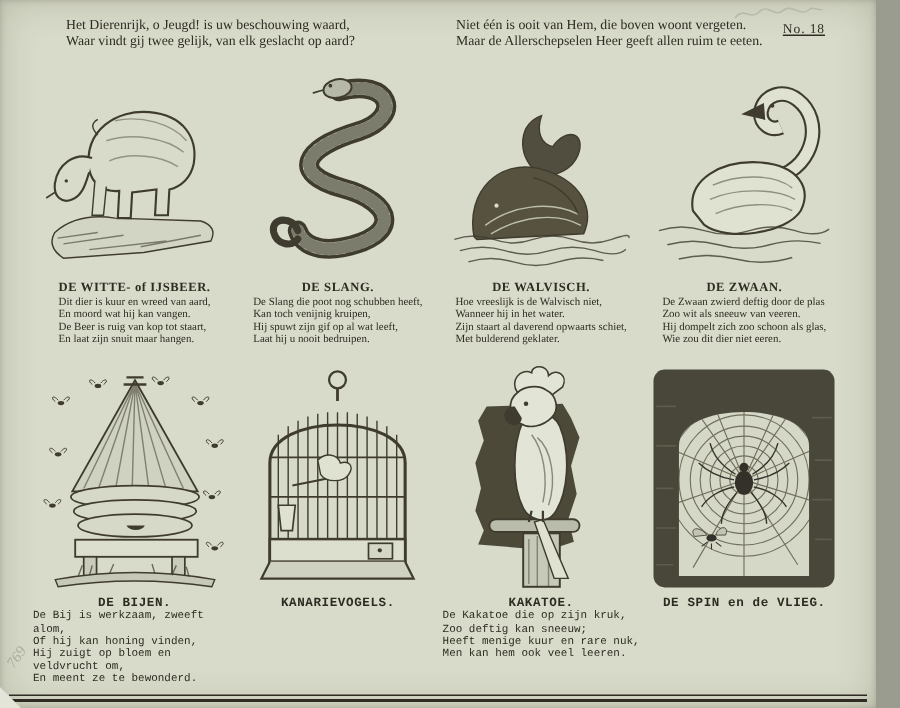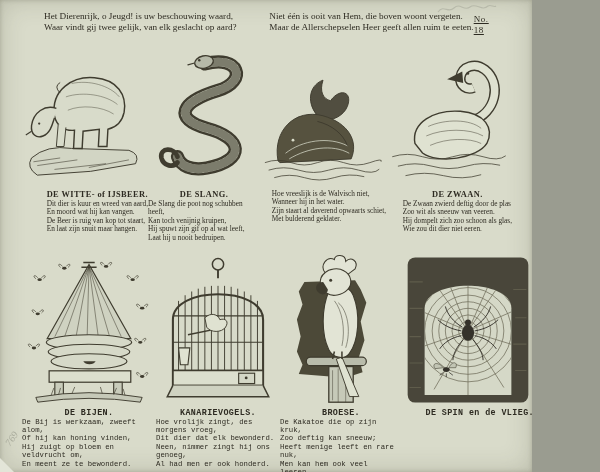--- a/index.html
+++ b/index.html
@@ -1,30 +1,30 @@
 <!DOCTYPE html>
 <html><head>
 <meta charset="utf-8">
 <style>
   html,body{margin:0;padding:0;}
   body{width:600px;height:472px;overflow:hidden;background:#9a9c90;}
   .page{
-    position:relative;width:532px;height:472px;background:#d9dbca;
+    position:relative;width:584px;height:472px;background:#d9dbca;
     font-family:"Liberation Serif", serif;color:#2e2b22;overflow:hidden;
     box-shadow:inset 0 0 26px rgba(60,58,38,.20), inset 0 0 4px rgba(60,58,38,.25);
   }
   .header{display:flex;align-items:flex-start;padding:11px 34px 0 44px;font-size:9.2px;line-height:11px;}
   .header-col{white-space:nowrap;}
   .header-col.left{width:258px;}
   .header-col.right{margin-left:2px;}
   .page-number{margin-left:auto;padding-top:3px;letter-spacing:.6px;font-size:9px;text-decoration:underline;}
   .row{display:flex;justify-content:space-between;padding:0 20px 0 22px;}
   .row1{margin-top:1px;}
   .row2{margin-top:7px;font-family:Liberation Mono, monospace;}
-  .cell{width:140px;display:flex;flex-direction:column;align-items:flex-end;}
+  .cell{width:140px;display:flex;flex-direction:column;align-items:center;}
   .figure-box{height:150px;display:flex;align-items:flex-end;justify-content:center;}
   .row2 .figure-box{height:154px;}
   .caption{margin-top:3px;text-align:center;}
   .caption-title{font-size:8.4px;font-weight:bold;letter-spacing:.4px;line-height:10px;}
   .verse{display:inline-block;text-align:left;font-size:7.3px;line-height:8.4px;}
   .rule{margin:4px 6px 0 6px;height:2px;border-top:1px solid #2e2b22;border-bottom:2.5px solid #2e2b22;}
   .imprint{text-align:center;font-size:7.8px;font-style:italic;margin-top:3px;letter-spacing:.3px;}
   .pencil-note{position:absolute;left:4px;bottom:28px;transform:rotate(-55deg);color:#abad9e;font-size:10px;font-style:italic;}
   .pencil-squiggle{position:absolute;right:34px;top:2px;opacity:.8;}
   .corner{position:absolute;left:0;bottom:0;width:0;height:0;border-bottom:14px solid #e3e5d8;border-right:14px solid transparent;}
@@ -114,20 +114,21 @@
               <path d="M62 54 C48 40 50 20 66 14 C62 26 66 34 74 36 C84 22 98 26 92 42 C88 52 76 58 66 56 Z" fill="#514e40" stroke-width="1"></path>
               <path d="M18 100 C12 68 36 44 66 52 C94 60 104 80 96 98 L20 102 Z" fill="#56523f" stroke-width="1"></path>
               <path d="M26 92 C44 78 72 74 92 84 M30 98 C50 86 76 82 94 92" stroke="#cfd2c1" stroke-width="1" opacity=".85"></path>
               <path d="M60 58 C76 62 88 72 92 84" stroke="#2e2b22" opacity=".6"></path>
               <circle cx="34" cy="78" r="1.5" fill="#d9dcc9" stroke="none"></circle>
               <path d="M4 102 Q18 97 32 102 T60 102 T88 102 T116 102 T128 101 M8 110 Q24 105 40 110 T72 110 T104 110 T126 109 M14 118 Q30 113 46 118 T78 118 T110 117" stroke-width="1" opacity=".8"></path>
             </g>
           </svg>
         </div>
         <figcaption class="caption">
+          <div class="caption-title">DE WALVISCH.</div>
           <div class="verse">
             <div>Hoe vreeslijk is de Walvisch niet,</div>
             <div>Wanneer hij in het water.</div>
             <div>Zijn staart al daverend opwaarts schiet,</div>
             <div>Met bulderend geklater.</div>
           </div>
         </figcaption>
       </figure>
 
       <figure class="cell" style="margin:0">
@@ -241,26 +242,20 @@
               <path d="M24 98 L36 98 L34 116 L26 116 Z" fill="#dfe2d1" stroke-width="1.2"></path>
               <rect x="18" y="122" width="96" height="16" fill="#dcdfce" stroke-width="1.8"></rect>
               <rect x="88" y="125" width="17" height="11" fill="#d4d7c6" stroke-width="1.2"></rect>
               <circle cx="96" cy="130" r="1.5" fill="#3f3c2f" stroke="none"></circle>
               <path d="M18 138 L12 150 L120 150 L114 138" stroke-width="1.6" fill="#cfd2c1"></path>
             </g>
           </svg>
         </div>
         <figcaption class="caption">
           <div class="caption-title">KANARIEVOGELS.</div>
-          <div class="verse">
-            <div>Hoe vrolijk zingt, des morgens vroeg,</div>
-            <div>Dit dier dat elk bewonderd.</div>
-            <div>Neen, nimmer zingt hij ons genoeg,</div>
-            <div>Al had men er ook honderd.</div>
-          </div>
         </figcaption>
       </figure>
 
       <figure class="cell" style="margin:0">
         <div class="figure-box">
           <svg viewBox="0 0 130 160" width="122" height="152">
             <g fill="none" stroke="#3f3c2f">
               <path d="M26 30 L20 40 L24 54 L18 70 L22 88 L18 104 L24 118 L20 128 L70 132 L88 126 L84 110 L90 92 L86 72 L92 52 L86 38 L80 28 Z" fill="#4c4938" stroke="none"></path>
               <rect x="52" y="120" width="26" height="38" fill="#c6c9b8" stroke-width="1.4"></rect>
               <path d="M56 124 L56 156 M62 122 L62 158 M70 122 L70 158" opacity=".5"></path>
@@ -270,25 +265,25 @@
               <path d="M62 52 C72 60 76 82 70 100 M58 50 C66 60 70 80 66 98" opacity=".55"></path>
               <path d="M48 20 C42 12 50 2 58 6 C58 0 70 0 70 8 C76 2 84 8 80 16 L72 22 Z" fill="#e2e4d5" stroke-width="1.1"></path>
               <path d="M50 42 C42 38 40 26 48 20 C52 16 62 14 68 18 C76 22 78 32 72 38 C66 44 56 46 50 42 Z" fill="#e2e4d5" stroke-width="1.2"></path>
               <path d="M46 30 C38 30 36 38 42 42 C46 45 51 42 51 38 Z" fill="#3f3c2f" stroke="none"></path>
               <circle cx="54" cy="28" r="1.6" fill="#3f3c2f" stroke="none"></circle>
               <path d="M58 104 L56 112 M66 104 L66 112" stroke-width="1.6"></path>
             </g>
           </svg>
         </div>
         <figcaption class="caption">
-          <div class="caption-title">BROESE.</div>
+          <div class="caption-title">KAKATOE.</div>
           <div class="verse">
             <div>De Kakatoe die op zijn kruk,</div>
             <div>Zoo deftig kan sneeuw;</div>
-            <div>Heeft menige leeft en rare nuk,</div>
+            <div>Heeft menige kuur en rare nuk,</div>
             <div>Men kan hem ook veel leeren.</div>
           </div>
         </figcaption>
       </figure>
 
       <figure class="cell" style="margin:0">
         <div class="figure-box">
           <svg viewBox="0 0 140 158" width="132" height="150">
             <defs>
                 <clipPath id="niche">

